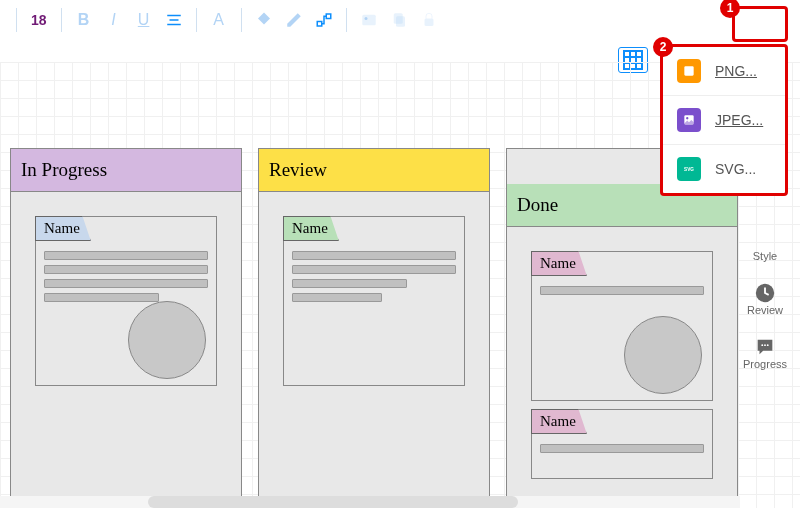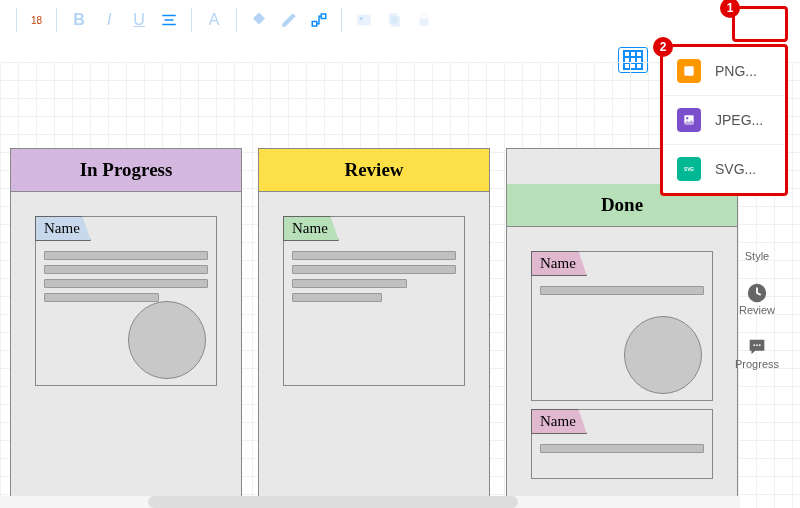--- a/index.html
+++ b/index.html
@@ -1,33 +1,33 @@
 <!DOCTYPE html>
 <html><head>
 <meta charset="utf-8">
 <style>
   * { box-sizing: border-box; margin: 0; padding: 0; }
   body { font-family: Arial, sans-serif; background: #fff; overflow: hidden; width: 800px; height: 508px; position: relative; }
   
   .toolbar { display: flex; align-items: center; padding: 6px 10px; gap: 2px; height: 40px; }
   .divider { width: 1px; height: 24px; background: #d0e0f0; margin: 0 6px; }
   .tbtn { width: 28px; height: 28px; display: flex; align-items: center; justify-content: center; color: #b3d4f5; font-size: 16px; cursor: pointer; }
-  .fontsize { color: #c2410c; font-size: 10px; padding: 0 6px; }
+  .fontsize { color: #701a75; font-size: 14px; padding: 0 6px; font-weight: bold; }
   .tbtn svg { width: 18px; height: 18px; }
   
   .action-row { display: flex; align-items: center; justify-content: flex-end; gap: 12px; padding: 4px 20px 6px 0; }
   .action-btn { width: 32px; height: 32px; display: flex; align-items: center; justify-content: center; cursor: pointer; position: relative; }
   .action-btn svg { width: 24px; height: 24px; }
   .table-btn { color: #0d8efc; border: 1px solid #0d8efc; border-radius: 3px; width: 30px; height: 26px; font-size: 12px; }
   
   .canvas { position: absolute; top: 62px; left: 0; right: 0; bottom: 0; background-image: linear-gradient(#f0f0f0 1px, transparent 1px), linear-gradient(90deg, #f0f0f0 1px, transparent 1px); background-size: 18px 18px; }
   
   .columns { display: flex; gap: 16px; padding: 86px 12px 12px 10px; }
   .col { width: 232px; background: #e8e8e8; border: 1px solid #888; }
-  .col-header { text-align: center; font-weight: bold; font-size: 19px; font-family: Georgia, serif; padding: 10px; border-bottom: 1px solid #888; }
+  .col-header { font-weight: normal; font-size: 19px; font-family: Georgia, serif; padding: 10px; border-bottom: 1px solid #888; }
   .hdr-purple { background: #d4b8e0; }
   .hdr-purple2 { background: #fde047; }
   .hdr-green { background: #b8e0b8; margin-top: 35px; }
   .col-body { padding: 24px; display: flex; flex-direction: column; gap: 8px; }
   
   .card { background: #e8e8e8; border: 1px solid #888; padding: 8px; position: relative; min-height: 170px; }
   .card.small { min-height: 70px; }
   .name-tab { position: absolute; top: -1px; left: -1px; padding: 3px 10px 3px 8px; border: 1px solid #666; font-family: Georgia, serif; font-size: 15px; clip-path: polygon(0 0, 85% 0, 100% 100%, 0 100%); }
   .tab-blue { background: #c8d8ec; }
   .tab-green { background: #b8e0b8; }
@@ -37,29 +37,29 @@
   .line.short { width: 70%; }
   .line.med { width: 55%; }
   .circle { width: 78px; height: 78px; border-radius: 50%; background: #c8c8c8; border: 1px solid #888; position: absolute; bottom: 6px; right: 10px; }
   
   .export-button-highlight { position: absolute; top: 6px; right: 12px; width: 56px; height: 36px; border: 3px solid #e00000; border-radius: 4px; z-index: 5; }
   .badge1 { position: absolute; top: -2px; right: 60px; width: 20px; height: 20px; background: #e00000; color: #fff; border-radius: 50%; display: flex; align-items: center; justify-content: center; font-size: 12px; font-weight: bold; z-index: 20; }
   
   .dropdown { position: absolute; top: 44px; right: 12px; width: 128px; background: #fff; border: 3px solid #e00000; border-radius: 4px; z-index: 15; }
   .badge2 { position: absolute; top: -10px; left: -10px; width: 20px; height: 20px; background: #e00000; color: #fff; border-radius: 50%; display: flex; align-items: center; justify-content: center; font-size: 12px; font-weight: bold; }
   .dd-item { display: flex; align-items: center; gap: 14px; padding: 12px 14px; cursor: pointer; font-size: 14px; color: #555; }
-  .dd-item:not(:last-child) { border-bottom: 1px solid #eee; }
+  .dd-item:not(:last-child) { border-bottom: 1px solid #eee; text-decoration: underline; }
   .dd-icon { width: 24px; height: 24px; border-radius: 4px; display: flex; align-items: center; justify-content: center; }
   .ico-png { background: #ff9800; }
   .ico-jpeg { background: #7b4fcc; }
   .ico-svg { background: #00b894; }
   .ico-pdf { background: #e53935; }
   .dd-icon svg { width: 14px; height: 14px; fill: #fff; }
   
-  .sidebar { position: absolute; right: 17px; top: 250px; width: 52px; display: flex; flex-direction: column; align-items: center; gap: 20px; }
+  .sidebar { position: absolute; right: 9px; top: 250px; width: 52px; display: flex; flex-direction: column; align-items: center; gap: 20px; }
   .side-item { display: flex; flex-direction: column; align-items: center; font-size: 11px; color: #666; cursor: pointer; }
   .side-item svg { width: 22px; height: 22px; fill: #666; }
   
   .scrollbar-x { position: absolute; bottom: 0; left: 0; right: 60px; height: 12px; background: #f5f5f5; }
   .scrollbar-x .thumb { position: absolute; left: 20%; width: 50%; height: 100%; background: #ddd; border-radius: 6px; }
 </style>
 </head>
 <body>
 
 <div class="toolbar">

